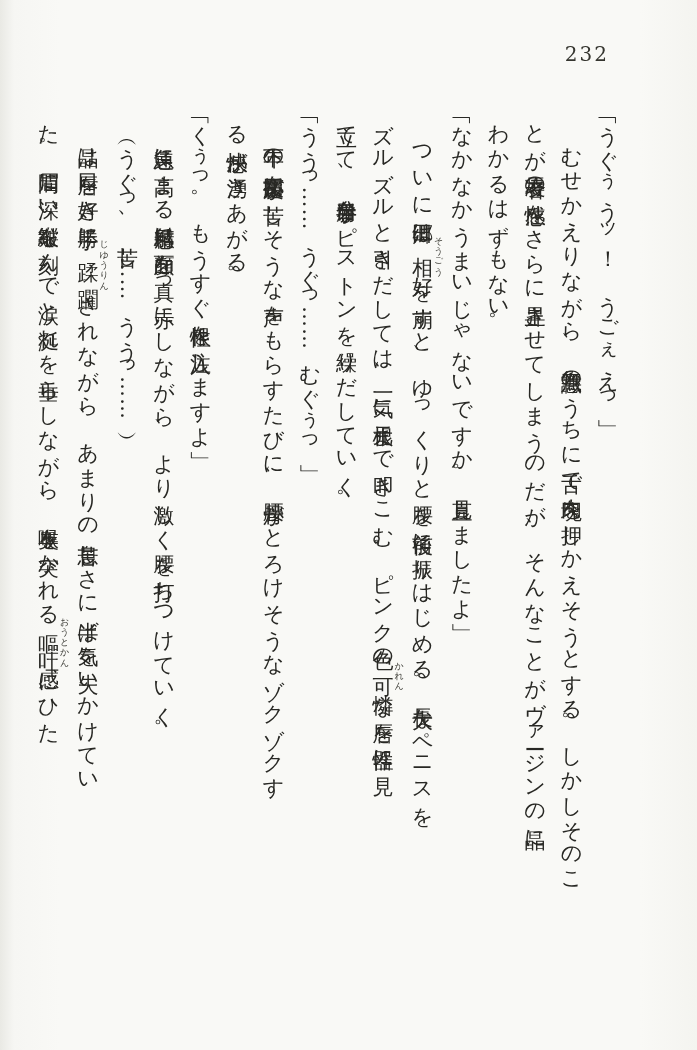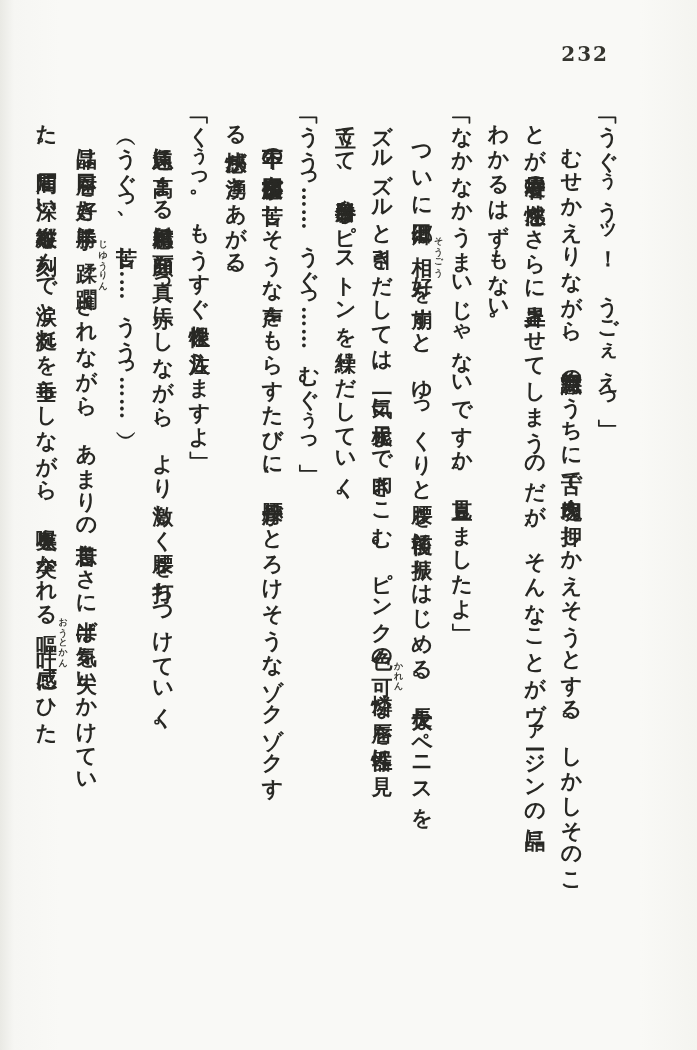--- a/index.html
+++ b/index.html
@@ -7,21 +7,20 @@
     width: 697px; height: 1050px;
     position: relative;
     overflow: hidden;
     background: #f8f8f5;
     font-family: "DejaVu Serif", "Liberation Serif", serif;
   }
   .page {
     position: absolute; inset: 0;
     background:
       linear-gradient(90deg, #e9e9e4 0px, #f6f6f3 14px, #f9f9f6 60px, #f9f9f6 640px, #f4f4f0 697px);
-    font-weight: bold;
   }
   .page-number {
     position: absolute;
     top: 42px; right: 88px;
     font-size: 20px;
     letter-spacing: 2px;
     color: #35352f;
   }
   .text-area {
     position: absolute;

